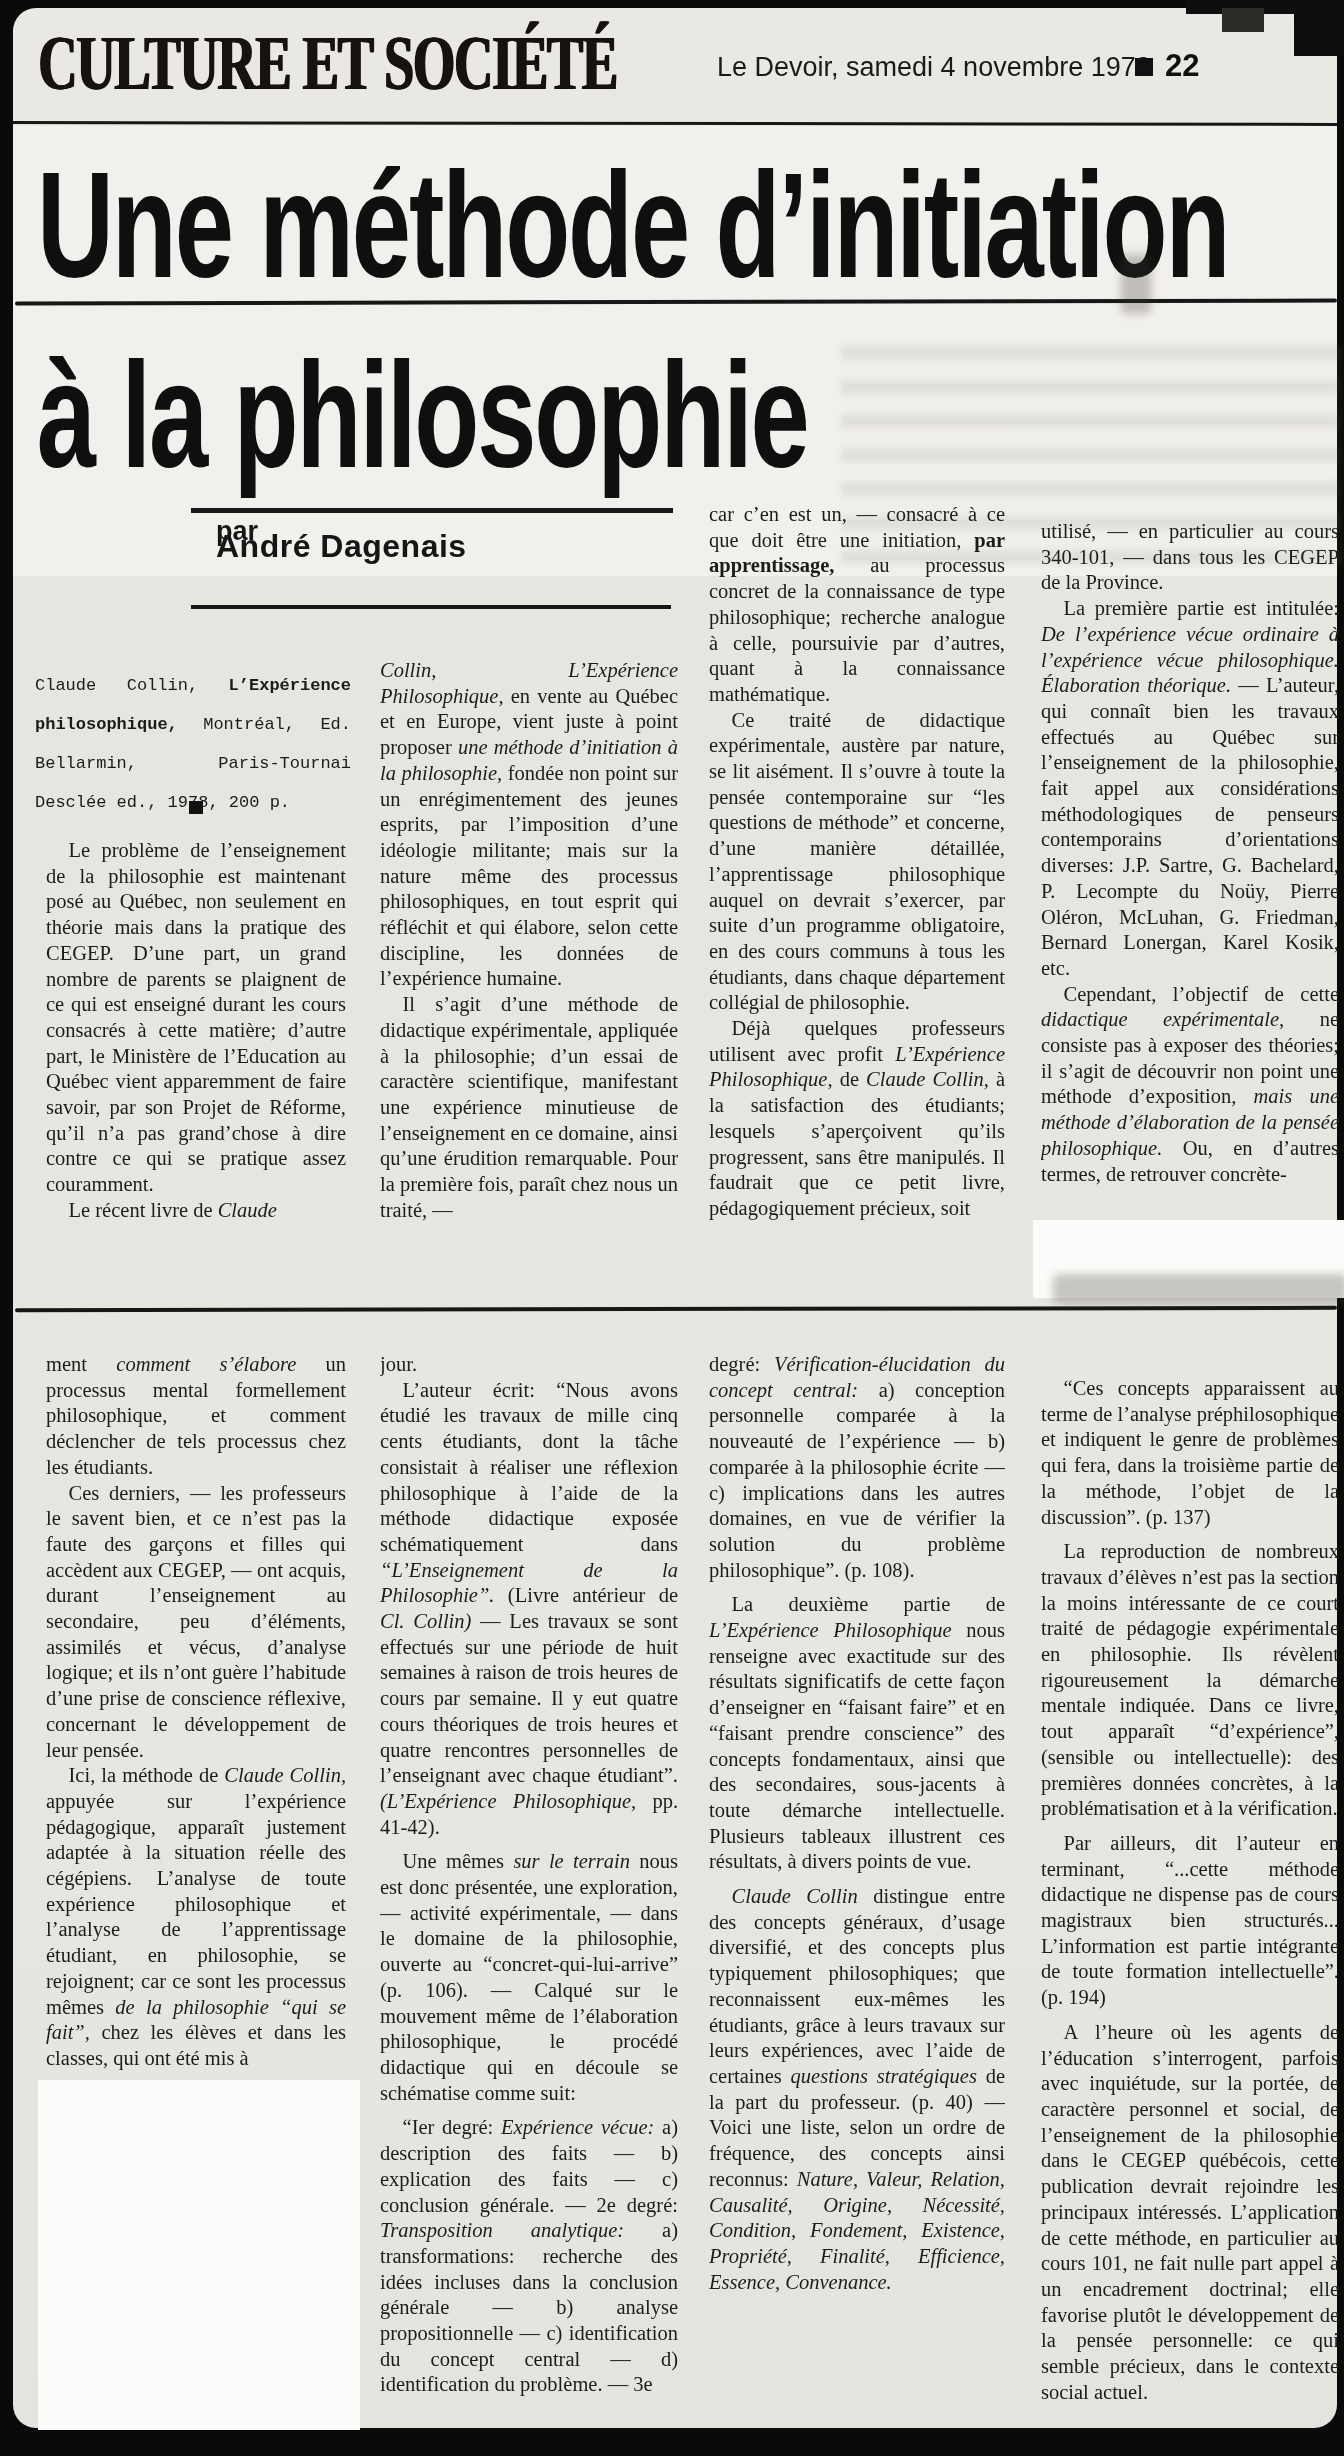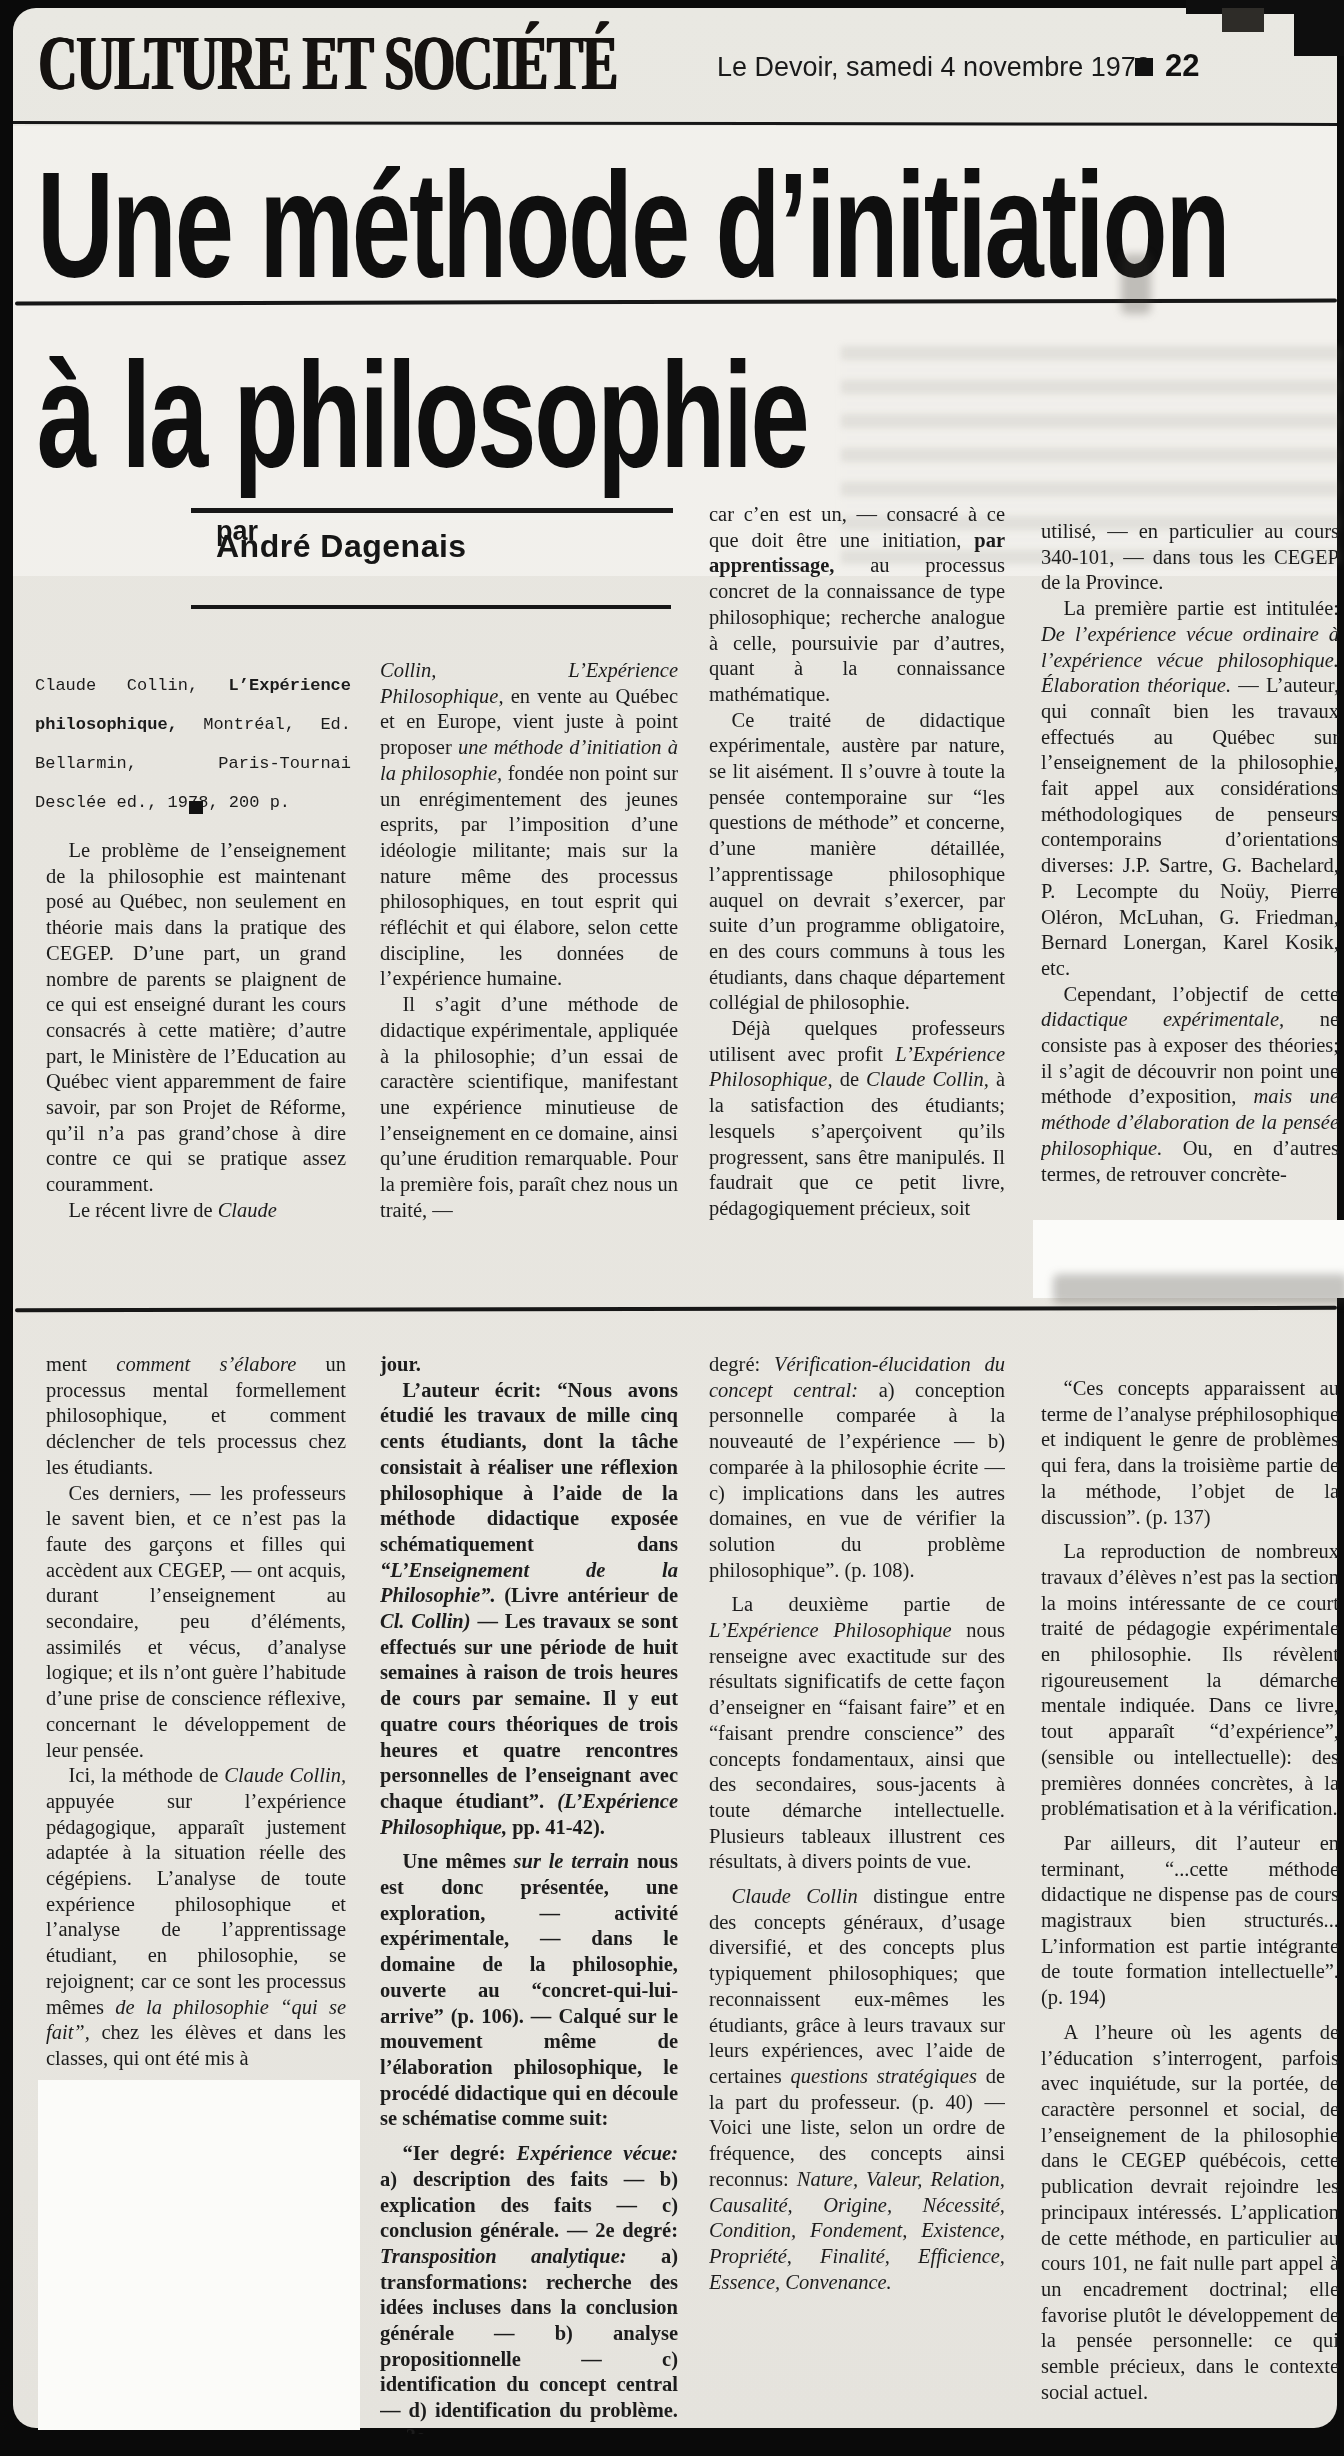--- a/index.html
+++ b/index.html
@@ -98,21 +98,21 @@
   .bd{font-weight:bold;}
 
   .col-u1{left:33px;  top:830px;width:300px;height:462px;}
   .col-u2{left:367px; top:650px;width:298px;height:648px;}
   .col-u3{left:696px; top:494px;width:296px;height:772px;}
   .col-u4{left:1028px;top:511px;width:298px;height:716px;}
 
   .divider-rule{left:2px;top:1299px;width:1322px;height:4px;transform:rotate(-.1deg);border-radius:2px;}
 
   .col-l1{left:33px;  top:1344px;width:300px;height:726px;}
-  .col-l2{left:367px; top:1344px;width:298px;height:1082px;font-weight:bold;}
+  .col-l2{left:367px; top:1344px;width:298px;height:1082px;}
   .col-l3{left:696px; top:1344px;width:296px;height:1078px;}
   .col-l4{left:1028px;top:1344px;width:298px;height:1062px;margin-top:24px;}
 
   .white-box{position:absolute;background:#fbfbf9;}
   .wb-bottom-left{left:25px;top:2072px;width:322px;height:350px;}
   .wb-upper-right{left:1020px;top:1212px;width:312px;height:78px;}
 </style>
 </head>
 <body>
 

